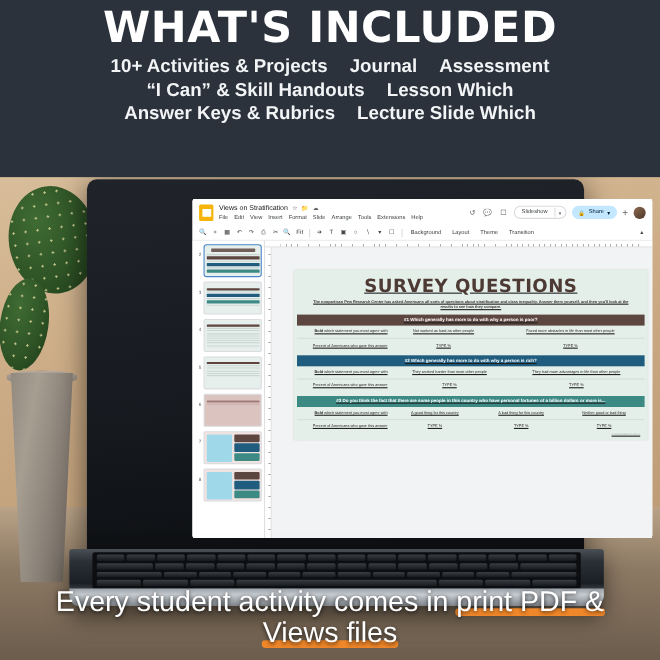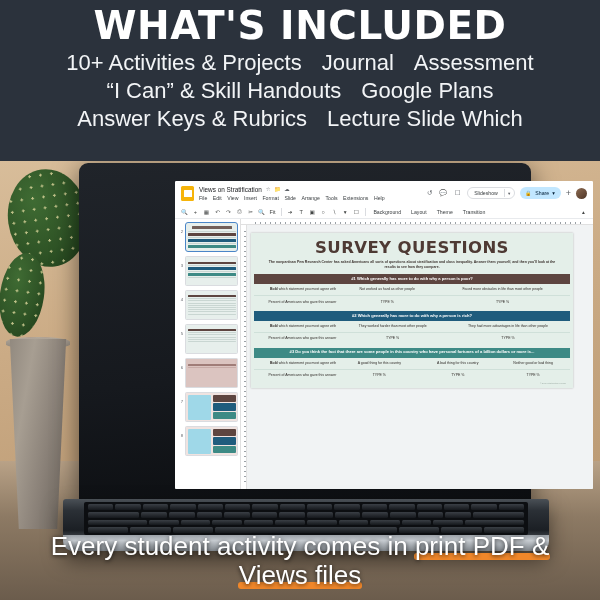--- a/index.html
+++ b/index.html
@@ -25,22 +25,22 @@
     font-size: 39px;
     font-weight: bold;
     letter-spacing: 0.5px;
     line-height: 1.02;
     font-family: "DejaVu Sans", sans-serif;
     white-space: nowrap;
   }
   .header-lines { margin-top: 3px; width: 100%; }
   .header-line {
     color: #f2f4f6;
-    font-size: 22px;
-    font-weight: 400;
+    font-size: 17px;
+    font-weight: 700;
     line-height: 1.28;
     text-align: center;
     white-space: nowrap;
     font-family: "Liberation Sans", sans-serif;
   }
   .header-line span { display: inline-block; }
   .hl-gap { width: 20px; }
 
   
   .photo {
@@ -186,21 +186,21 @@
              position: relative; }
   .ruler-h:after { content: ""; position: absolute; left: 14px; right: 12px; top: 3px;
              height: 2px;
              background-image: repeating-linear-gradient(90deg,#9aa0a6 0 .6px, transparent .6px 5px); }
   .canvas-row { flex: 1; display: flex; overflow: hidden; }
   .ruler-v { width: 6px; background: #fff; border-right: .7px solid #e0e0e0; position: relative; }
   .ruler-v:after { content: ""; position: absolute; top: 6px; bottom: 6px; left: 3px;
              width: 2px;
              background-image: repeating-linear-gradient(180deg,#9aa0a6 0 .6px, transparent .6px 5px); }
   .canvas-area { flex: 1; display: flex; align-items: flex-start;
-                 justify-content: flex-start; padding: 8px 4px 0; overflow: hidden; }
+                 justify-content: flex-end; padding: 20px 4px 0; overflow: hidden; text-decoration: underline; }
 
   
   .slide { width: 100%; max-width: 322px; background: #e4efe9;
            box-shadow: 0 0 2px rgba(0,0,0,.25); padding: 5px 3px 4px;
            font-family: "Liberation Sans", sans-serif; }
   .slide-title { text-align: center; font-size: 16.5px; font-weight: bold;
                  letter-spacing: .4px; color: #4e3a34;
                  font-family: "DejaVu Sans", sans-serif; margin-bottom: 3px; }
   .slide-intro { text-align: center; font-size: 3.5px; color: #3b322e;
                  font-weight: bold; line-height: 1.45; padding: 0 10px; margin-bottom: 4px; }
@@ -244,21 +244,21 @@
 
 <div id="page">
 
   <div class="header">
     <div class="header-title">WHAT'S INCLUDED</div>
     <div class="header-lines">
       <div class="header-line">
         <span>10+ Activities &amp; Projects</span><span class="hl-gap"></span><span>Journal</span><span class="hl-gap"></span><span>Assessment</span>
       </div>
       <div class="header-line">
-        <span>“I Can” &amp; Skill Handouts</span><span class="hl-gap"></span><span>Google Plans</span>
+        <span>“I Can” &amp; Skill Handouts</span><span class="hl-gap"></span><span>Lesson Which</span>
       </div>
       <div class="header-line">
         <span>Answer Keys &amp; Rubrics</span><span class="hl-gap"></span><span>Lecture Slide Which</span>
       </div>
     </div>
   </div>
 
   <div class="photo">
     <div class="wall"></div>
     <div class="desk"></div>

